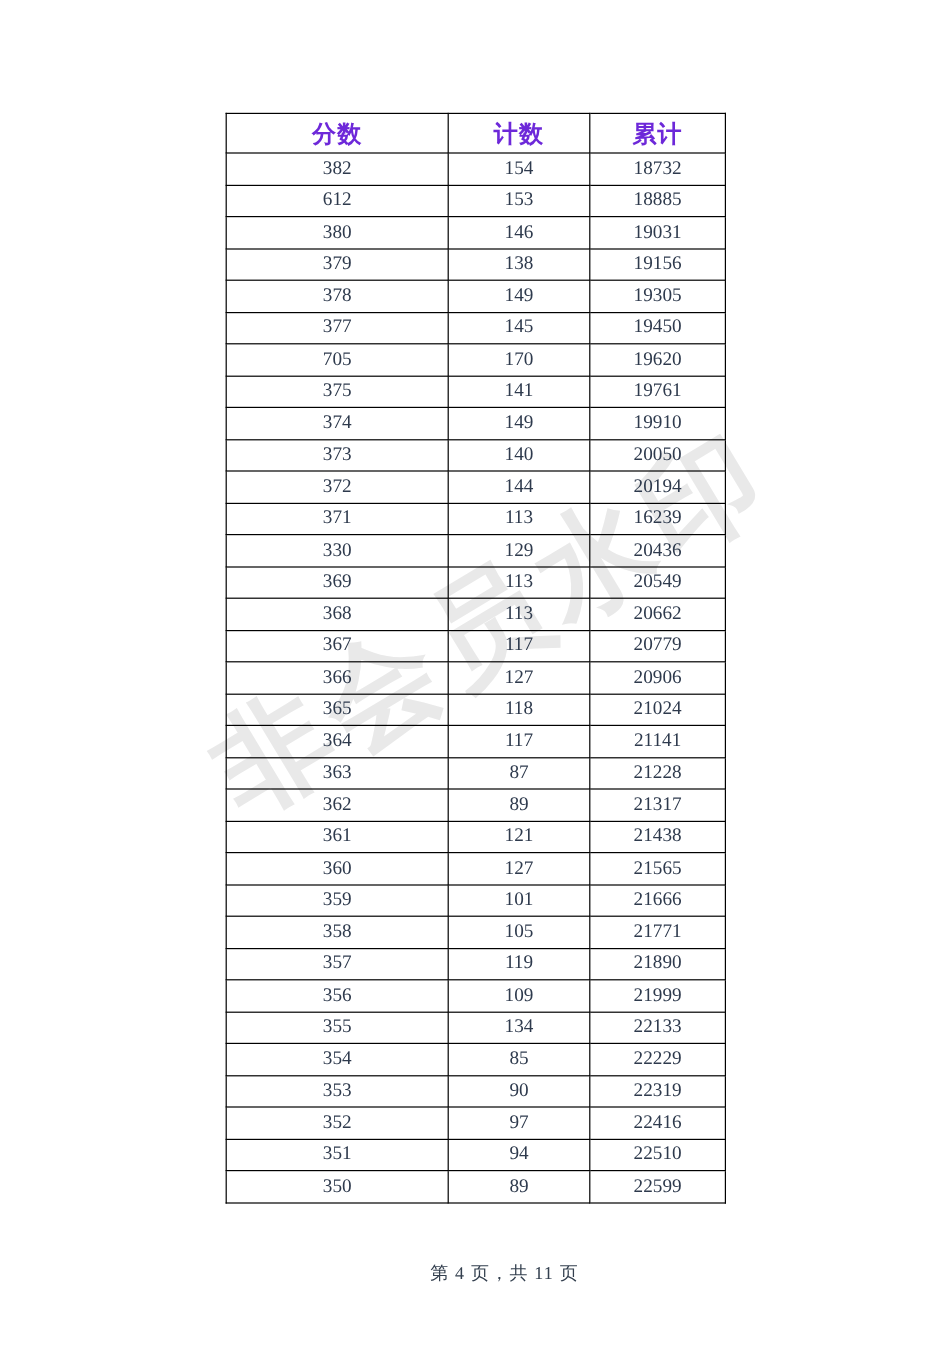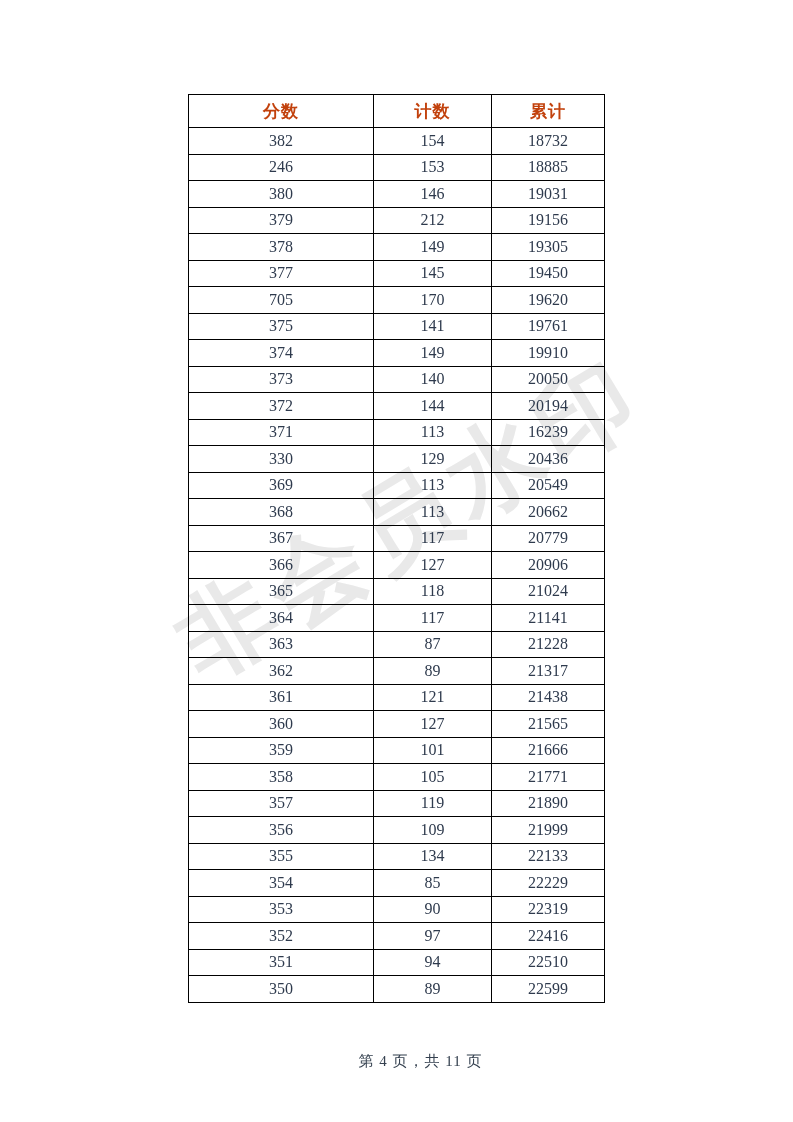--- a/index.html
+++ b/index.html
@@ -68,23 +68,23 @@
   table.score-table th,
   table.score-table td {
     border: 1.6px solid #000000;
     text-align: center;
     vertical-align: middle;
     background: transparent;
     padding: 0;
   }
   table.score-table th {
     height: 32px;
-    font-size: 17px;
+    font-size: 20px;
     font-weight: 700;
-    color: #c2410c;
+    color: #6d28d9;
     font-family: "DejaVu Serif", "Liberation Serif", serif;
     letter-spacing: 1px;
   }
   table.score-table td {
     height: 25.5px;
     font-size: 16px;
     font-weight: 400;
     color: #2e3a4d;
     font-family: "Liberation Serif", "DejaVu Serif", serif;
   }
@@ -127,32 +127,32 @@
           <th>累计</th>
         </tr>
       </thead>
       <tbody id="table-body">
           <tr>
             <td>382</td>
             <td>154</td>
             <td>18732</td>
           </tr>
           <tr>
-            <td>246</td>
+            <td>612</td>
             <td>153</td>
             <td>18885</td>
           </tr>
           <tr>
             <td>380</td>
             <td>146</td>
             <td>19031</td>
           </tr>
           <tr>
             <td>379</td>
-            <td>212</td>
+            <td>138</td>
             <td>19156</td>
           </tr>
           <tr>
             <td>378</td>
             <td>149</td>
             <td>19305</td>
           </tr>
           <tr>
             <td>377</td>
             <td>145</td>

